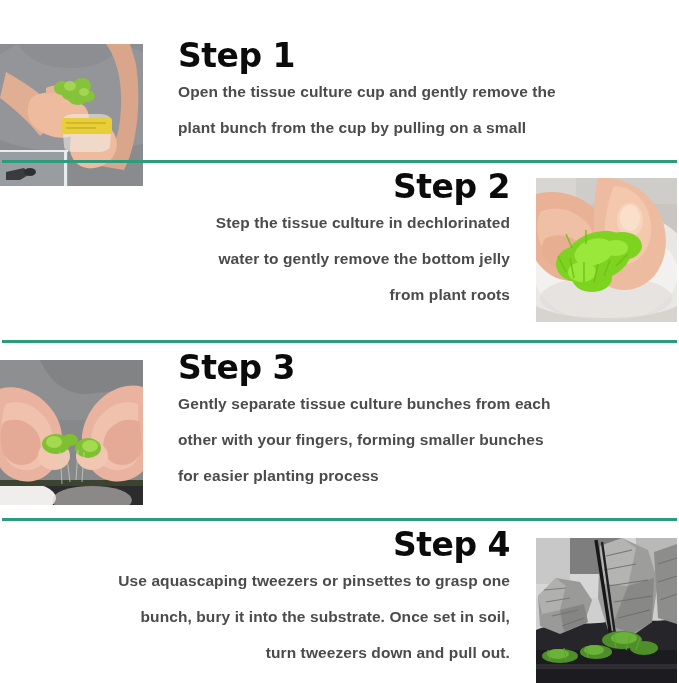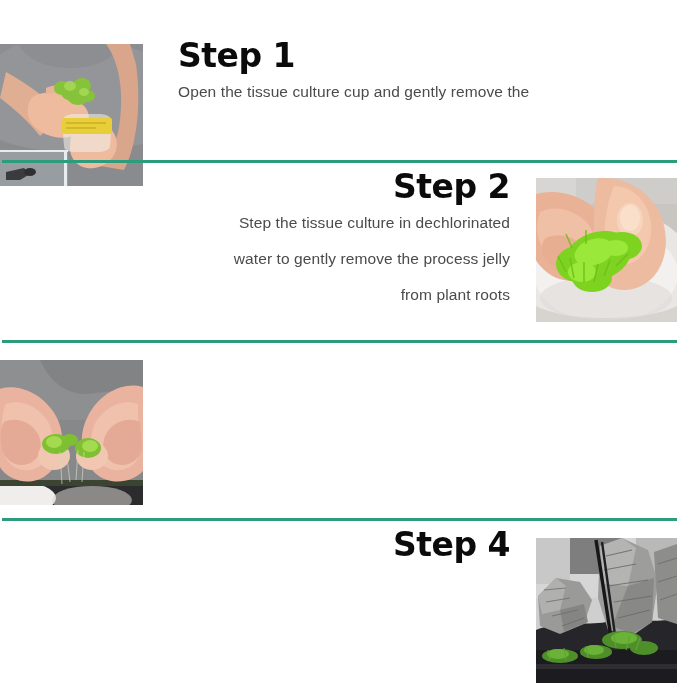--- a/index.html
+++ b/index.html
@@ -60,21 +60,21 @@
     line-height: 36px;
     letter-spacing: -0.5px;
     color: #0b0b0b;
     margin: 0;
     white-space: nowrap;
   }
 
   .step-body {
     margin: 0;
     font-family: "Liberation Sans", sans-serif;
-    font-weight: 400;
+    font-weight: 700;
     font-size: 15.5px;
     line-height: 36px;
     color: #4b4b4b;
     letter-spacing: 0.1px;
   }
   .step-body .ln { display: block; }
 
   .align-left  { text-align: left; }
   .align-right { text-align: right; }
 
@@ -136,20 +136,21 @@
           <rect x="64" y="106" width="3" height="36" fill="#e7ecee"></rect>
           <path d="M6 128 L24 124 L30 130 L20 136 L6 136 Z" fill="#3b3b3f"></path>
           <ellipse cx="30" cy="128" rx="6" ry="4" fill="#2f2f33"></ellipse>
         </svg>
       </div>
 
       <div class="textcol align-left" style="left:178px;top:-6px;width:470px;">
         <h2 class="step-title" style="color: rgb(11, 11, 11);">Step 1</h2>
         <p class="step-body" style="color: rgb(75, 75, 75);">
           <span class="ln">Open the tissue culture cup and gently remove the</span>
+          <span class="ln">plant bunch from the cup by pulling on a small</span>
         </p>
       </div>
 
     </div>
   </section>
 
   <div class="divider" style="top: 160px; background: rgb(45, 156, 124);"></div>
 
   <section class="step" style="top:163px;height:177px;border-radius:22px;">
     <div class="step-inner">
@@ -197,21 +198,21 @@
             <path d="M36 70 L30 56"></path>
               <path d="M50 66 L50 52"></path>
           </g>
         </svg>
       </div>
 
       <div class="textcol align-right" style="left:30px;top:6px;width:480px;">
         <h2 class="step-title" style="color: rgb(11, 11, 11);">Step 2</h2>
         <p class="step-body" style="color: rgb(75, 75, 75);">
           <span class="ln">Step the tissue culture in dechlorinated</span>
-          <span class="ln">water to gently remove the process jelly</span>
+          <span class="ln">water to gently remove the bottom jelly</span>
           <span class="ln">from plant roots</span>
         </p>
       </div>
 
     </div>
   </section>
 
   <div class="divider" style="top: 340px; background: rgb(45, 156, 124);"></div>
 
   <section class="step" style="top:343px;height:175px;">
@@ -252,20 +253,28 @@
           </g>
           <g stroke="#cfd8c0" stroke-width="1" opacity="0.7">
             <path d="M60 92 L62 124"></path>
               <path d="M66 90 L70 122"></path>
             <path d="M84 92 L82 122"></path>
               <path d="M78 90 L76 120"></path>
           </g>
         </svg>
       </div>
 
+      <div class="textcol align-left" style="left:178px;top:7px;width:470px;">
+        <h2 class="step-title" style="color: rgb(11, 11, 11);">Step 3</h2>
+        <p class="step-body" style="color: rgb(75, 75, 75);">
+          <span class="ln">Gently separate tissue culture bunches from each</span>
+          <span class="ln">other with your fingers, forming smaller bunches</span>
+          <span class="ln">for easier planting process</span>
+        </p>
+      </div>
 
     </div>
   </section>
 
   <div class="divider" style="top: 518px; background: rgb(45, 156, 124);"></div>
 
   <section class="step" style="top:521px;height:134px;">
     <div class="step-inner">
 
       <div class="photo" style="left:536px;top:17px;width:141px;height:145px;">
@@ -329,18 +338,23 @@
             <path d="M100 112 L104 100"></path>
               <path d="M52 120 L50 108"></path>
             <path d="M30 122 L28 110"></path>
               <path d="M14 122 L12 112"></path>
           </g>
         </svg>
       </div>
 
       <div class="textcol align-right" style="left:30px;top:6px;width:480px;">
         <h2 class="step-title" style="color: rgb(11, 11, 11);">Step 4</h2>
+        <p class="step-body" style="color: rgb(75, 75, 75);">
+          <span class="ln">Use aquascaping tweezers or pinsettes to grasp one</span>
+          <span class="ln">bunch, bury it into the substrate. Once set in soil,</span>
+          <span class="ln">turn tweezers down and pull out.</span>
+        </p>
       </div>
 
     </div>
   </section>
 
 </div>
 
 </body></html>

